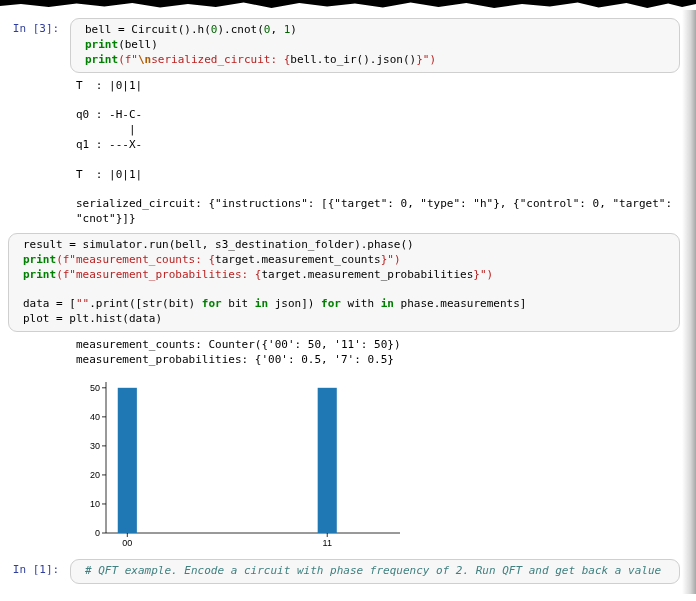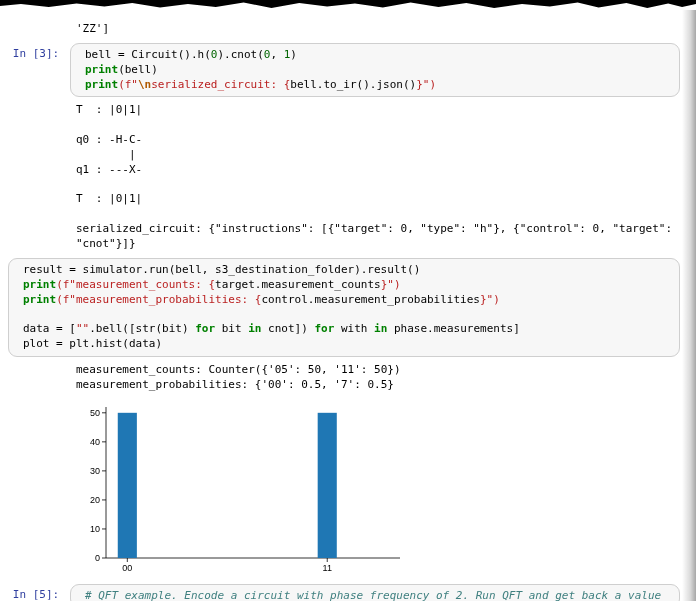--- a/index.html
+++ b/index.html
@@ -22,26 +22,20 @@
 .chart{padding:2px 6px 6px 6px}
 .chart-svg{display:block}
 </style>
 </head>
 <body>
 
 <div class="torn-top"></div>
 
 <div class="notebook">
 
-  <div class="cell">
-    <div class="prompt"></div>
-    <div class="content output-area">
-      <pre><span>'ZZ']</span></pre>
-    </div>
-  </div>
 
   <div class="cell">
     <div class="prompt"><span>In [3]:</span></div>
     <div class="content">
       <div class="input-area">
 <pre><span>bell = Circuit().h(</span><span class="tok-num">0</span><span>).cnot(</span><span class="tok-num">0</span><span>, </span><span class="tok-num">1</span><span>)</span>
 <span class="tok-kw">print</span><span>(bell)</span>
 <span class="tok-kw">print</span><span class="tok-str">(f"</span><span class="tok-esc">\n</span><span class="tok-str">serialized_circuit: </span><span class="tok-str">{</span><span class="tok-expr">bell.to_ir().json()</span><span class="tok-str">}</span><span class="tok-str">")</span></pre>
       </div>
     </div>
@@ -58,33 +52,33 @@
 T  : |0|1|
 
 serialized_circuit: {"instructions": [{"target": 0, "type": "h"}, {"control": 0, "target": 1, "type":
 "cnot"}]}</pre>
     </div>
   </div>
 
   <div class="cell">
     <div class="content">
       <div class="input-area">
-<pre><span>result = simulator.run(bell, s3_destination_folder).result()</span>
+<pre><span>result = simulator.run(bell, s3_destination_folder).phase()</span>
 <span class="tok-kw">print</span><span class="tok-str">(f"</span><span class="tok-str">measurement_counts: </span><span class="tok-str">{</span><span class="tok-expr">target.measurement_counts</span><span class="tok-str">}</span><span class="tok-str">")</span>
-<span class="tok-kw">print</span><span class="tok-str">(f"</span><span class="tok-str">measurement_probabilities: </span><span class="tok-str">{</span><span class="tok-expr">control.measurement_probabilities</span><span class="tok-str">}</span><span class="tok-str">")</span>
+<span class="tok-kw">print</span><span class="tok-str">(f"</span><span class="tok-str">measurement_probabilities: </span><span class="tok-str">{</span><span class="tok-expr">target.measurement_probabilities</span><span class="tok-str">}</span><span class="tok-str">")</span>
 
-<span>data = [</span><span class="tok-str">""</span><span>.bell([str(bit) </span><span class="tok-kw">for</span><span> bit </span><span class="tok-kw">in</span><span> cnot]) </span><span class="tok-kw">for</span><span> with </span><span class="tok-kw">in</span><span> phase.measurements]</span>
+<span>data = [</span><span class="tok-str">""</span><span>.print([str(bit) </span><span class="tok-kw">for</span><span> bit </span><span class="tok-kw">in</span><span> json]) </span><span class="tok-kw">for</span><span> with </span><span class="tok-kw">in</span><span> phase.measurements]</span>
 <span>plot = plt.hist(data)</span></pre>
       </div>
     </div>
   </div>
   <div class="cell">
     <div class="prompt"></div>
     <div class="content output-area">
-      <pre>measurement_counts: Counter({'05': 50, '11': 50})</pre>
+      <pre>measurement_counts: Counter({'00': 50, '11': 50})</pre>
       <pre>measurement_probabilities: {'00': 0.5, '7': 0.5}</pre>
     </div>
   </div>
   <div class="cell">
     <div class="prompt"></div>
     <div class="content chart">
       <svg id="chart-svg" class="chart-svg" width="330" height="175">
           <line x1="30" y1="6" x2="30" y2="157" stroke="#000" stroke-width="0.8"></line>
           <line x1="30" y1="157" x2="324" y2="157" stroke="#000" stroke-width="0.8"></line>
           <line x1="26" y1="157" x2="30" y2="157" stroke="#000" stroke-width="0.8"></line>
@@ -103,21 +97,21 @@
           <line x1="51.315" y1="157" x2="51.315" y2="161" stroke="#000" stroke-width="0.8"></line>
           <text x="51.315" y="170" text-anchor="middle" font-size="9" font-family="sans-serif">00</text>
           <rect x="241.67999999999998" y="11.807692307692292" width="19.11" height="145.1923076923077" fill="#1f77b4"></rect>
           <line x1="251.23499999999999" y1="157" x2="251.23499999999999" y2="161" stroke="#000" stroke-width="0.8"></line>
           <text x="251.23499999999999" y="170" text-anchor="middle" font-size="9" font-family="sans-serif">11</text>
         </svg>
     </div>
   </div>
 
   <div class="cell">
-    <div class="prompt"><span>In [5]:</span></div>
+    <div class="prompt"><span>In [1]:</span></div>
     <div class="content">
       <div class="input-area">
         <pre><span class="tok-cmt"># QFT example. Encode a circuit with phase frequency of 2. Run QFT and get back a value of 2.</span></pre>
       </div>
     </div>
   </div>
 
   <div class="shadow-edge"></div>
 </div>
 

